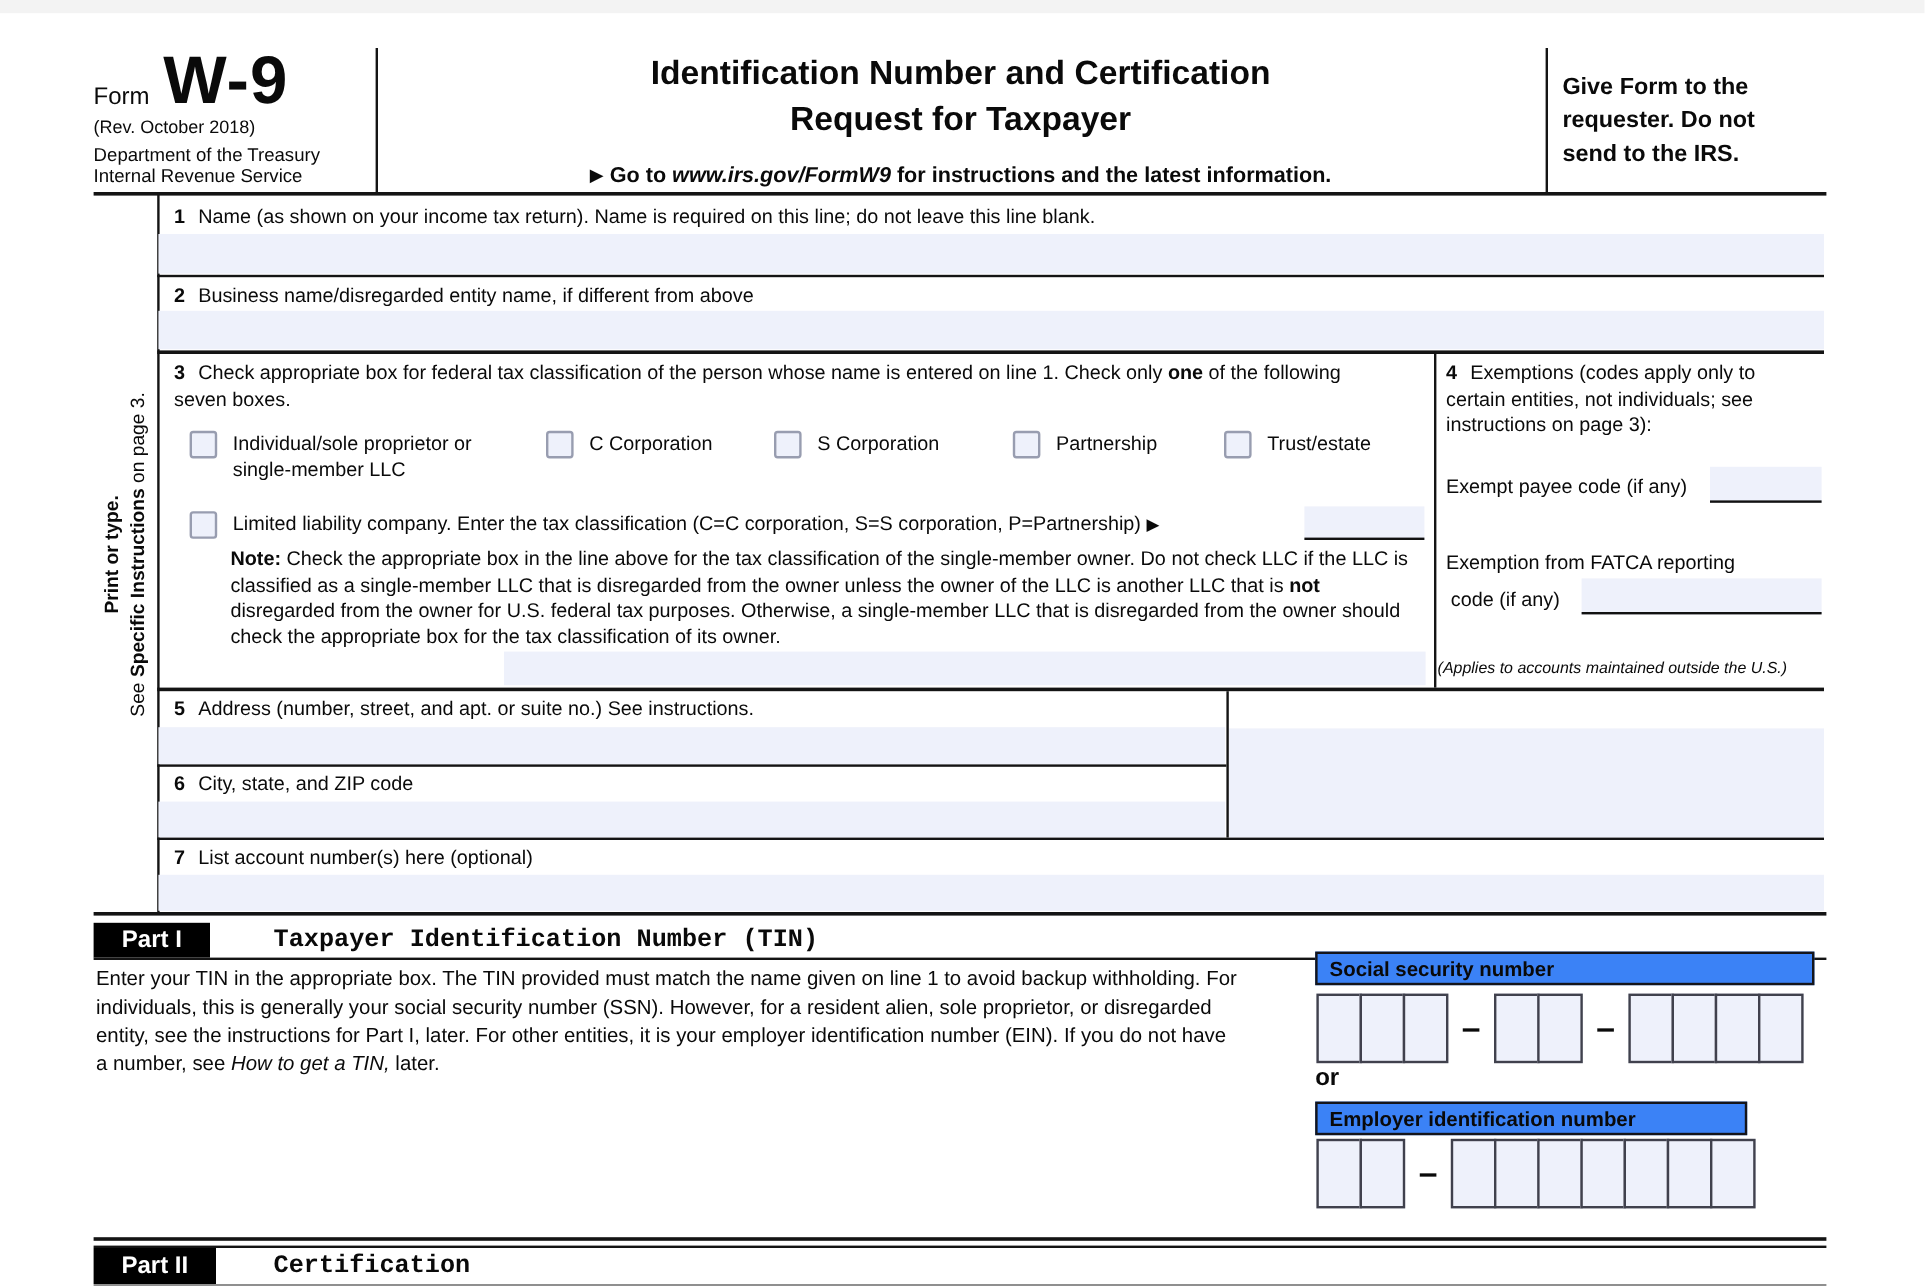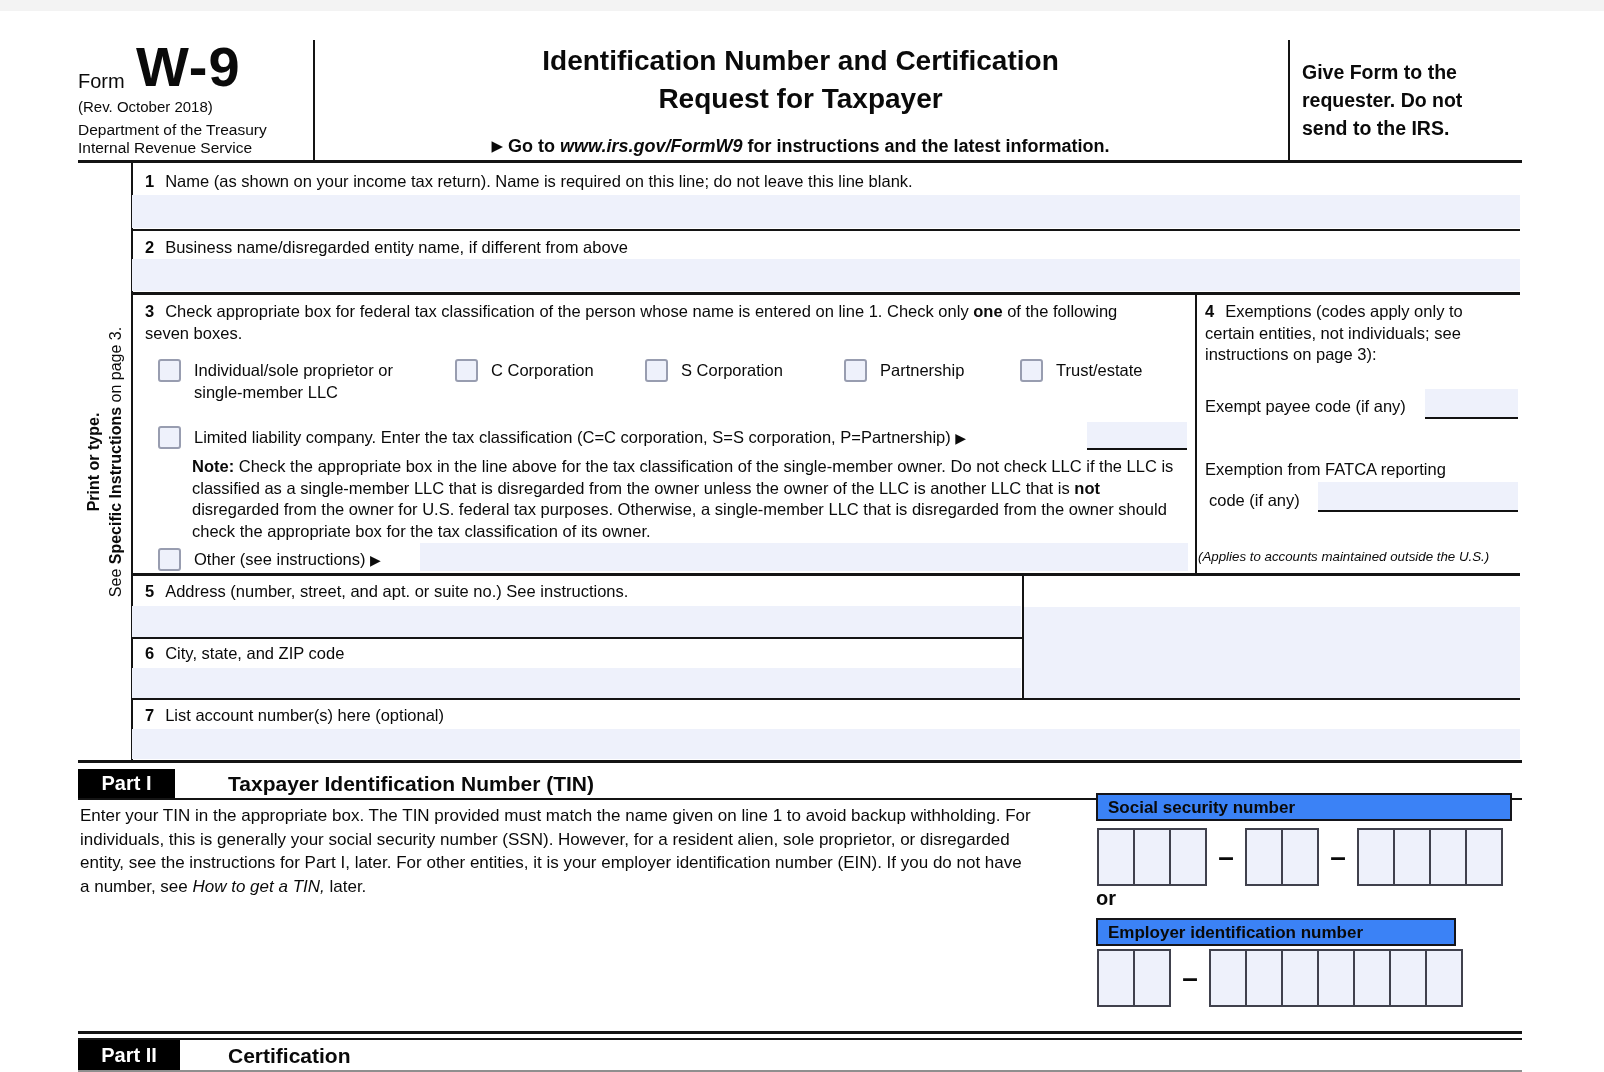--- a/index.html
+++ b/index.html
@@ -26,21 +26,21 @@
   .tin-row{display:flex;align-items:flex-start;}
   .tin-group{display:flex;}
   .cell{width:38px;height:58px;background:var(--field);border:2px solid #40414d;box-sizing:border-box;}
   .cell + .cell{margin-left:-2px;}
   .dash{width:38px;height:58px;display:flex;align-items:center;justify-content:center;
         font-weight:700;font-size:28px;}
   .tinbox{position:absolute;border:2px solid #15151a;background:#3b82f6;font-weight:700;
           font-size:17px;line-height:26px;padding-left:10px;box-sizing:border-box;height:28px;}
   .partbox{position:absolute;background:#000;color:#fff;font-weight:700;font-size:20px;
            display:flex;align-items:center;justify-content:center;}
-  .part-title{position:absolute;font-weight:700;font-size:21px;}
+  .part-title{position:absolute;font-weight:700;font-size:21px;font-family:Liberation Mono, monospace;}
   .rot-wrap{position:absolute;left:78px;top:163px;width:54px;height:598px;
             display:flex;align-items:center;justify-content:center;}
   .rot{transform:rotate(-90deg);white-space:nowrap;text-align:center;
        font-size:16px;line-height:22px;}
 </style>
 </head>
 <body>
 
 <div id="canvas">
 
@@ -118,24 +118,20 @@
   <div class="abs cb-item" style="left:158px;top:426px;width:1000px;">
     <span class="cb"></span>
     <span class="cb-label"><span>Limited liability company. Enter the tax classification (C=C corporation, S=S corporation, P=Partnership) </span><span style="font-size:14px;">▶</span></span>
   </div>
   <div class="field underfield" style="left:1087px;top:422px;width:100px;height:26px;font-size:16px;"></div>
 
   <div class="abs label16" style="left:192px;top:456px;width:992px;">
     <span class="b">Note:</span><span> Check the appropriate box in the line above for the tax classification of the single-member owner.  Do not check LLC if the LLC is classified as a single-member LLC that is disregarded from the owner unless the owner of the LLC is another LLC that is </span><span class="b">not</span><span> disregarded from the owner for U.S. federal tax purposes. Otherwise, a single-member LLC that is disregarded from the owner should check the appropriate box for the tax classification of its owner.</span>
   </div>
 
-  <div class="abs cb-item" style="left:158px;top:548px;width:400px;">
-    <span class="cb"></span>
-    <span class="cb-label"><span>Other (see instructions) </span><span style="font-size:14px;">▶</span></span>
-  </div>
   <div class="field" style="left:420px;top:543px;width:768px;height:28px;"></div>
 
   <div class="vline" style="left:1195px;top:295px;width:2px;height:278px;"></div>
   <div class="hline" style="left:131px;top:573px;width:1389px;height:3px;"></div>
 
   <div class="abs label16" style="left:1205px;top:301px;width:295px;">
     <span class="num">4</span><span>Exemptions (codes apply only to certain entities, not individuals; see instructions on page 3):</span>
   </div>
   <div class="abs label16" style="left:1205px;top:396px;">Exempt payee code (if any)</div>
   <div class="field underfield" style="left:1425px;top:389px;width:93px;height:28px;"></div>

